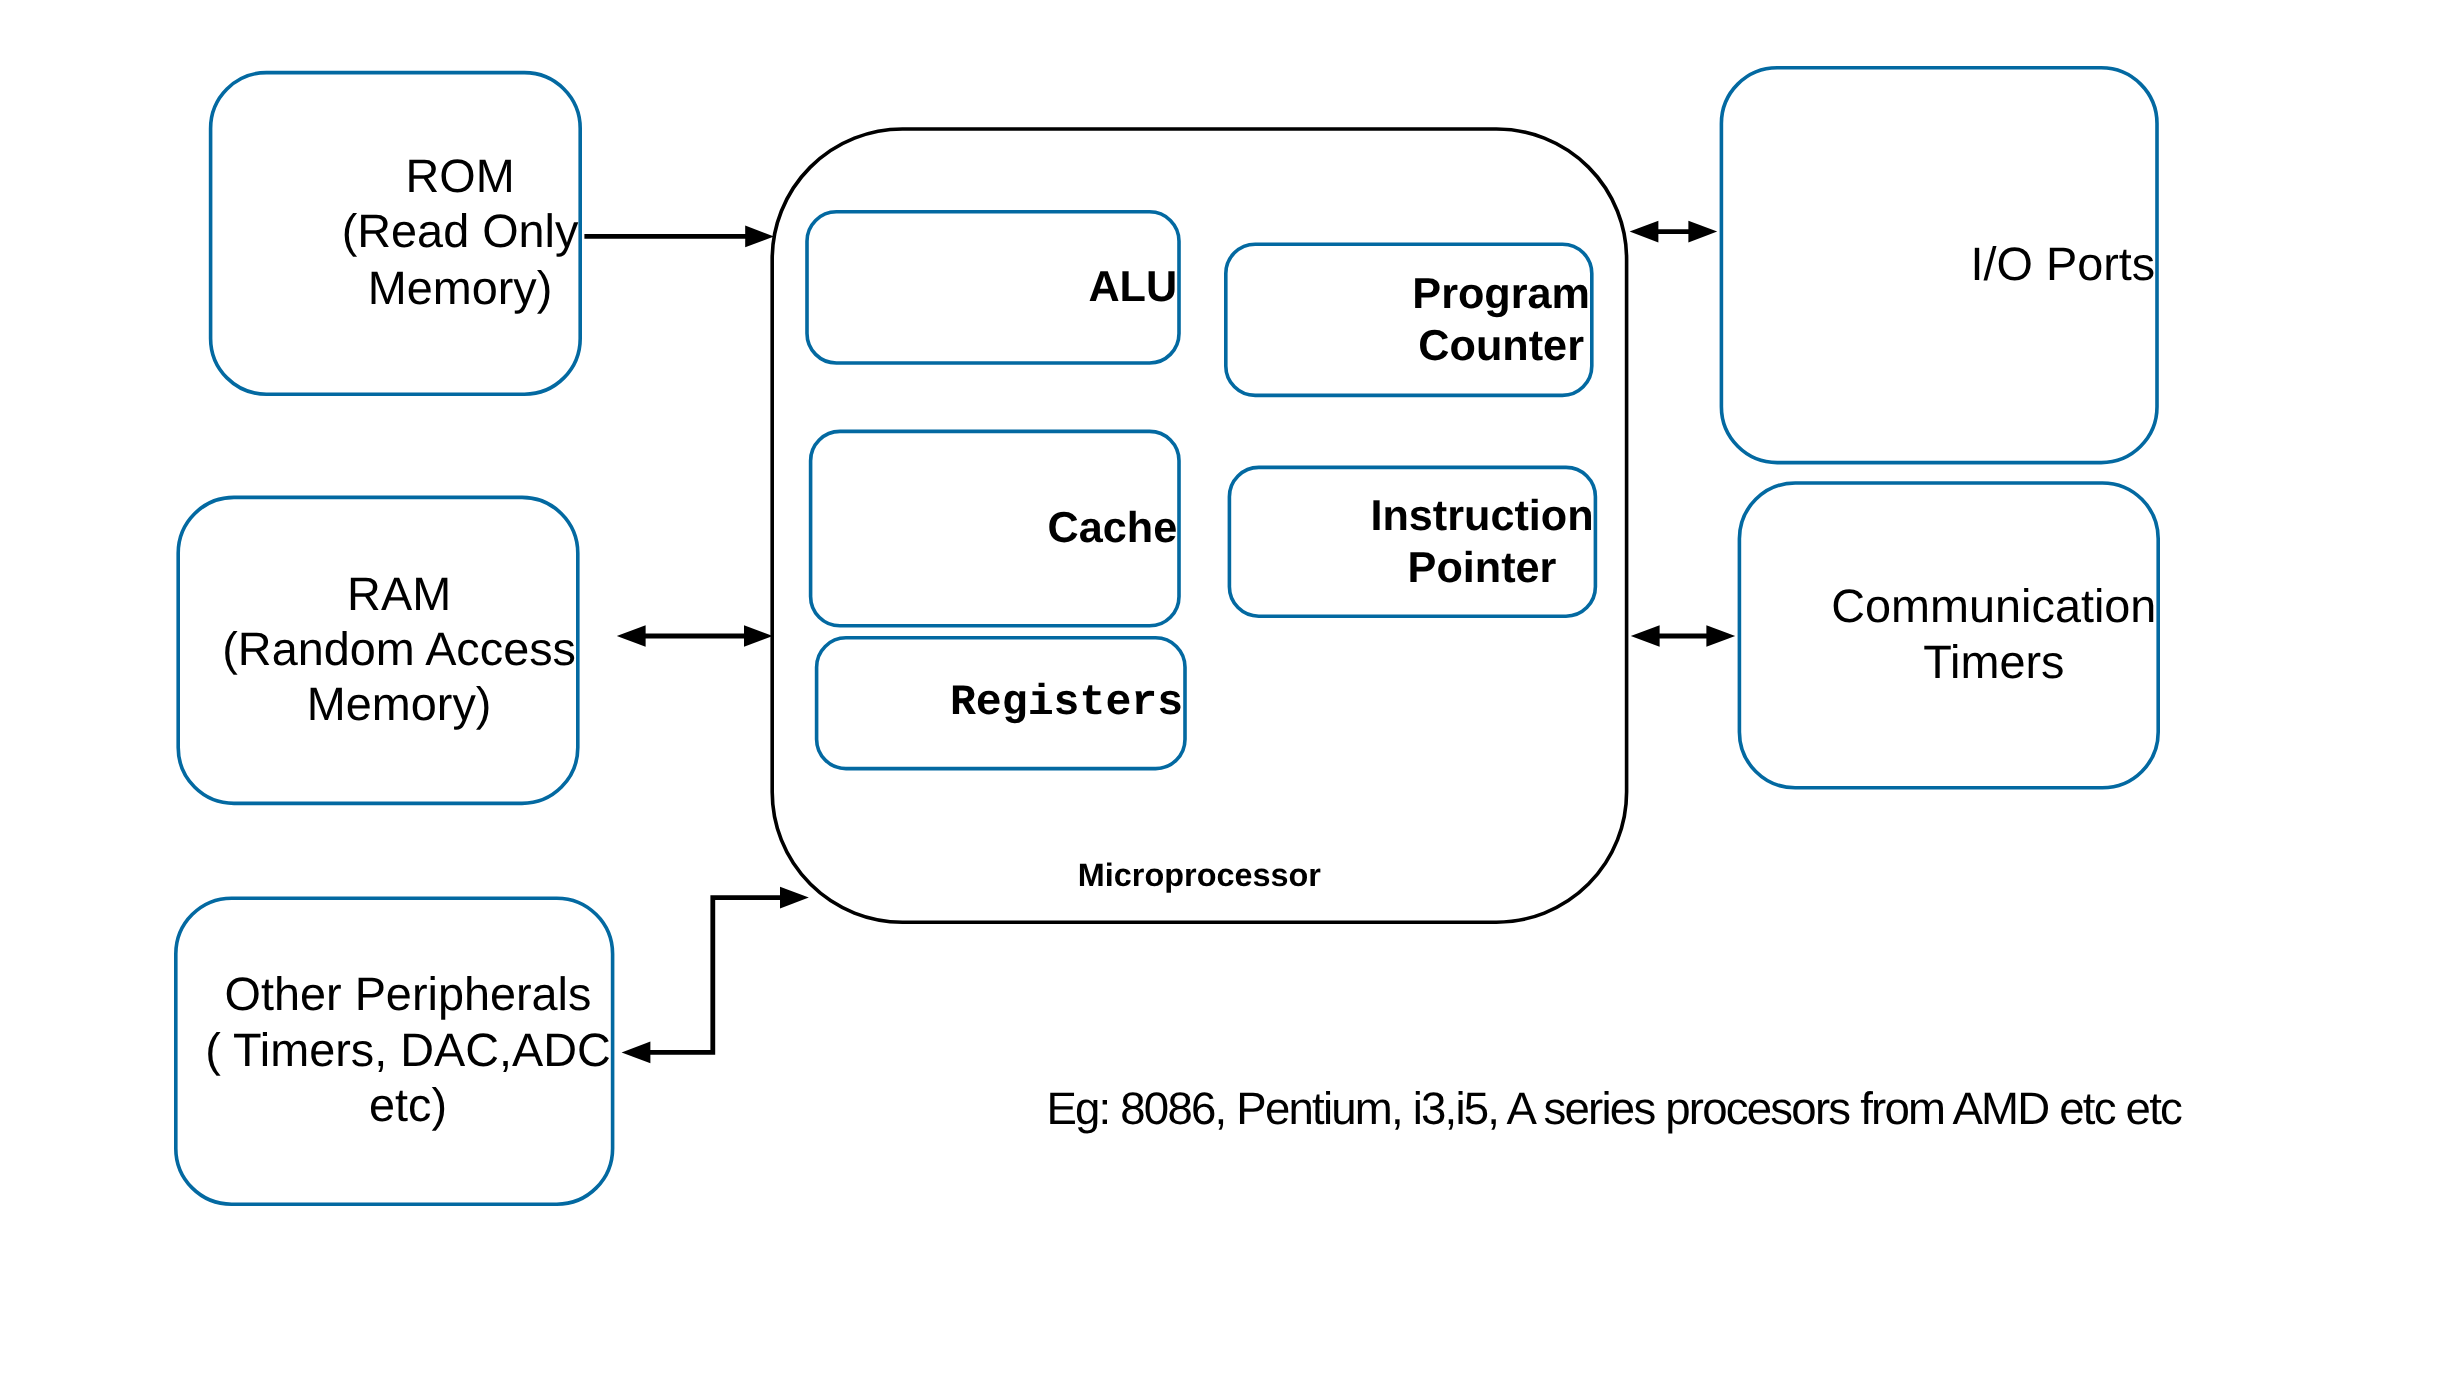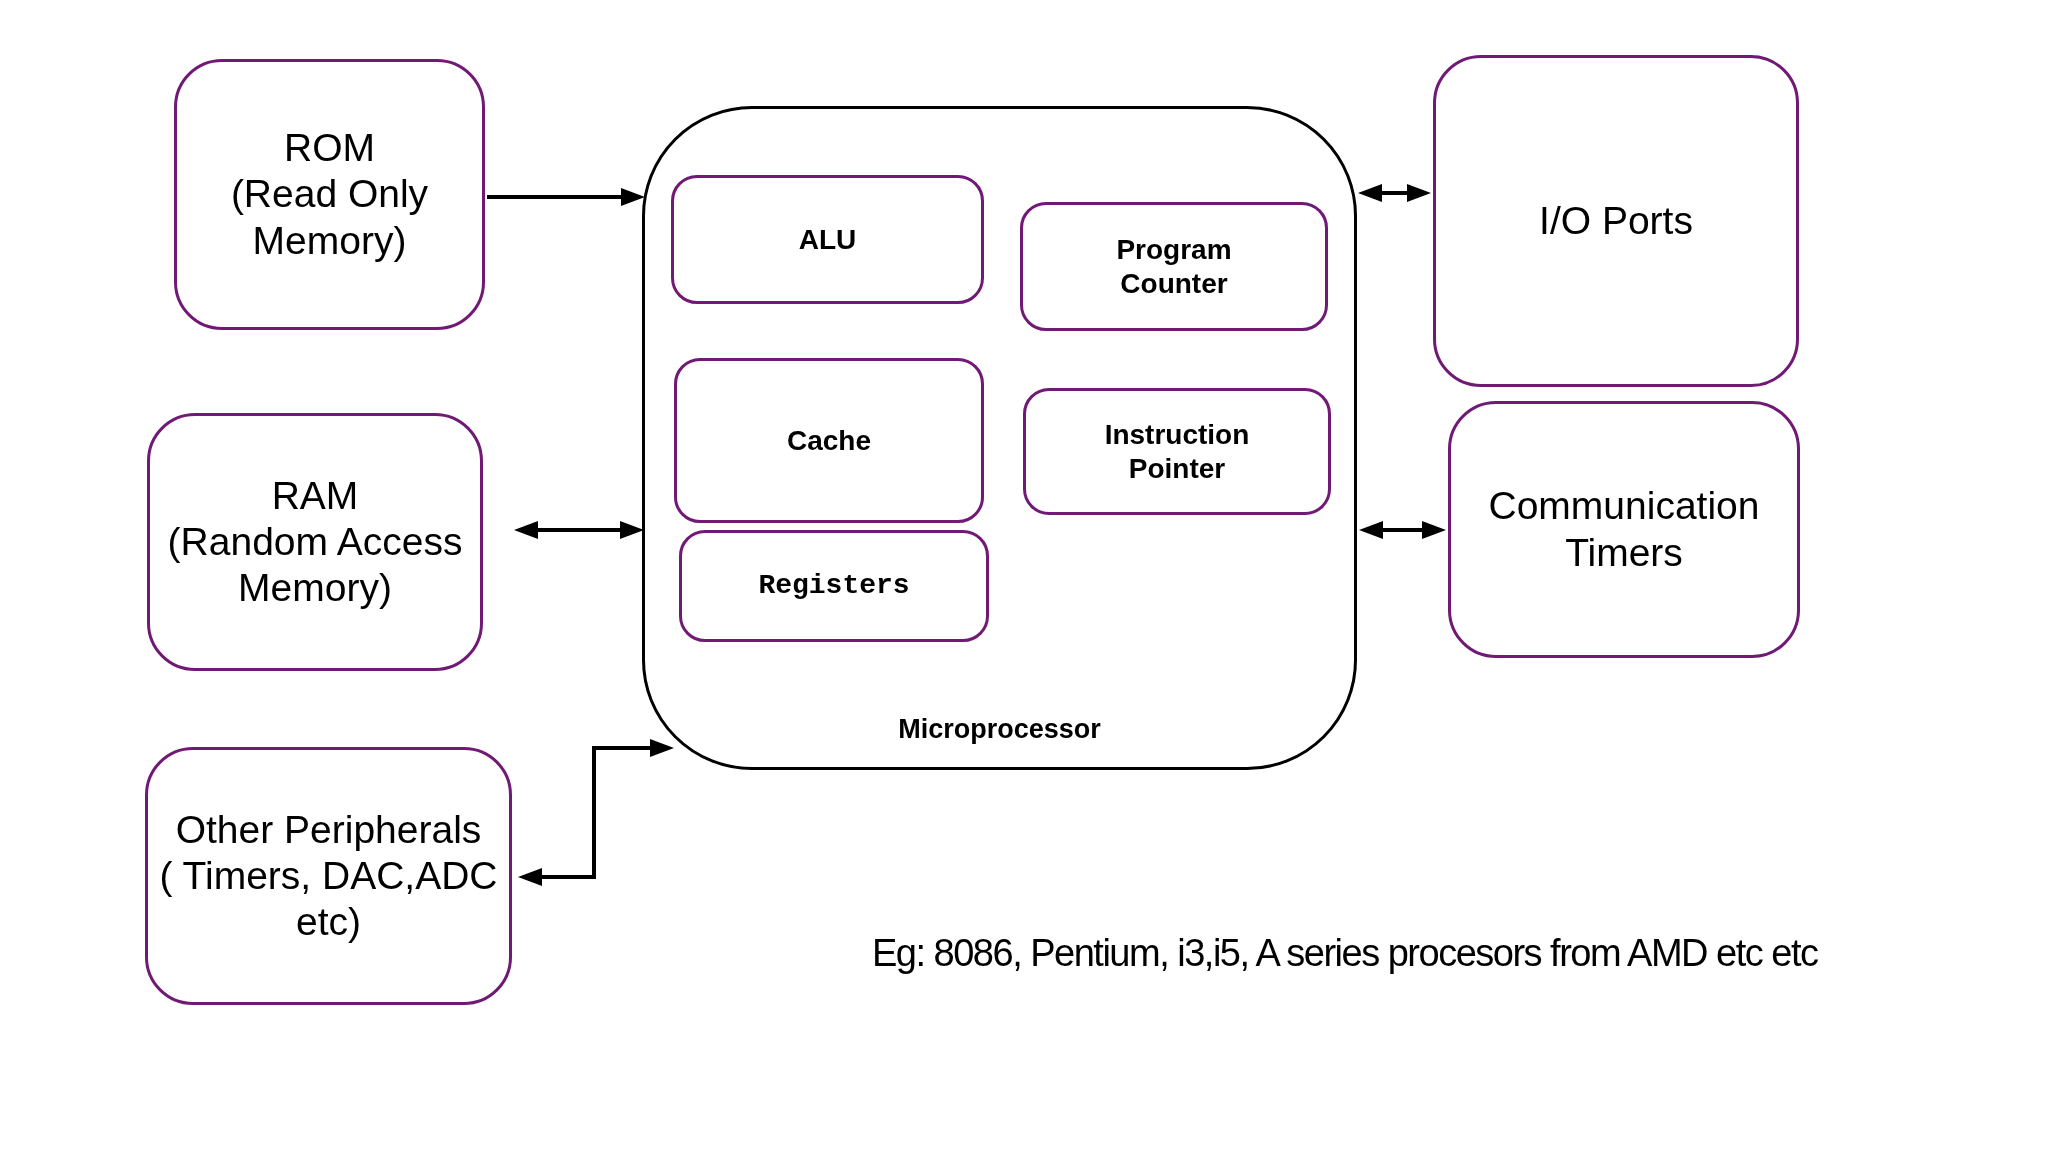--- a/index.html
+++ b/index.html
@@ -11,40 +11,40 @@
     position: relative;
     width: 2048px;
     height: 1152px;
     background: #ffffff;
     font-family: "Liberation Sans", sans-serif;
     color: #000000;
     overflow: hidden;
   }
   .box {
     position: absolute;
-    border: 3px solid #701a75;
+    border: 3px solid #0369a1;
     background: #ffffff;
     display: flex;
     align-items: center;
-    justify-content: center;
+    justify-content: flex-end;
     text-align: center;
     box-sizing: border-box;
   }
   .box .lbl {
     white-space: pre-line;
     line-height: 1.18;
   }
   .outer-box {
     border-radius: 48px;
     font-size: 39px;
     font-weight: 400;
   }
   .inner-box {
     border-radius: 26px;
-    font-size: 28px;
+    font-size: 36px;
     font-weight: 700;
   }
   #mp-box {
     position: absolute;
     left: 642px;
     top: 106px;
     width: 715px;
     height: 664px;
     border: 3px solid #000000;
     border-radius: 110px;
@@ -85,21 +85,21 @@
     stroke-width: 4;
     fill: none;
   }
   #arrow-layer polygon {
     fill: #000000;
     stroke: none;
   }
   #caption {
     position: absolute;
     left: 872px;
-    top: 932px;
+    top: 904px;
     font-size: 38px;
     font-weight: 400;
     letter-spacing: -1.5px;
     white-space: nowrap;
   }
 </style>
 </head>
 <body>
 
 <div id="canvas">

